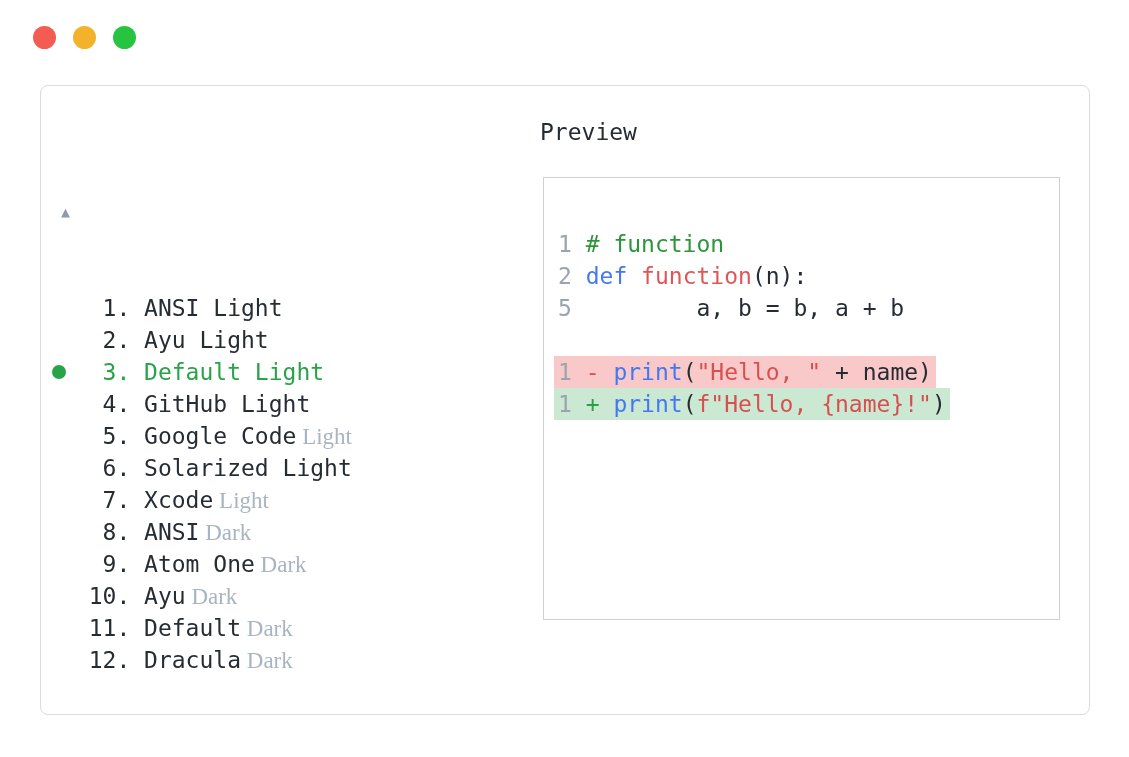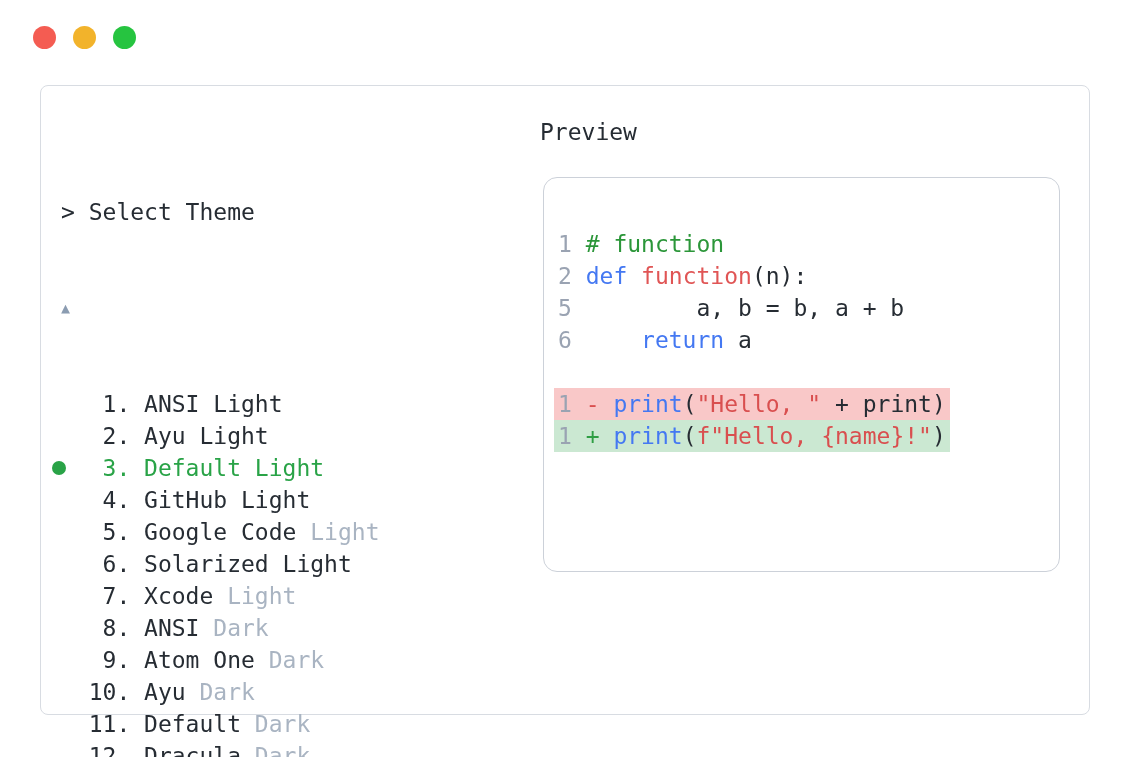--- a/index.html
+++ b/index.html
@@ -31,27 +31,27 @@
   .prompt-row{height:32px;}
   .scroll-ind{height:32px;font-size:15px;}
   .scroll-up{color:#8b9cb1;}
   .trow{height:32px;position:relative;white-space:pre;}
   .trow .dot{
     position:absolute;left:-9px;top:9px;width:14px;height:14px;border-radius:50%;
     background:var(--sel);
   }
   .tnum{display:inline-block;width:5ch;text-align:right;}
   .tname{margin-left:1ch;text-align:right;}
-  .tvar{color:var(--muted);}
+  .tvar{color:var(--muted);font-family:Liberation Serif, serif;}
   .trow.sel{color:var(--sel);}
 
   .preview-label{position:absolute;left:499px;top:30px;height:32px;}
   .preview-box{
-    position:absolute;left:502px;top:91px;width:517px;height:395px;
-    border:1px solid var(--pv-border);border-radius:14px;background:#fff;
+    position:absolute;left:502px;top:91px;width:517px;height:443px;
+    border:1px solid var(--pv-border);border-radius:0;background:#fff;
     padding-top:50px;box-sizing:border-box;overflow:hidden;
   }
   .crow{height:32px;padding-left:14px;white-space:pre;}
   .ln{display:inline-block;width:1ch;margin-right:1ch;color:var(--lnum);text-align:right;}
   .hl{display:inline-block;height:32px;padding:0 4px;margin-left:-4px;}
   .hl.removed{background:var(--removed-bg);}
   .hl.added{background:var(--added-bg);}
   .tk-cm{color:var(--comment);}
   .tk-kw{color:var(--keyword);}
   .tk-fn{color:var(--func);}
@@ -65,34 +65,32 @@
 
 <div class="traffic">
   <span class="light red"></span>
   <span class="light yellow"></span>
   <span class="light green"></span>
 </div>
 
 <div class="main-box">
 
   <div class="left-panel">
-    <div class="prompt-row">&gt; Select Theme</div>
     <div class="scroll-ind scroll-up">▲</div>
     <div id="theme-list"><div class="trow"><span class="tnum">1.</span><span class="tname">ANSI Light</span></div><div class="trow"><span class="tnum">2.</span><span class="tname">Ayu Light</span></div><div class="trow sel"><span class="dot"></span><span class="tnum">3.</span><span class="tname">Default Light</span></div><div class="trow"><span class="tnum">4.</span><span class="tname">GitHub Light</span></div><div class="trow"><span class="tnum">5.</span><span class="tname">Google Code</span><span class="tvar"> Light</span></div><div class="trow"><span class="tnum">6.</span><span class="tname">Solarized Light</span></div><div class="trow"><span class="tnum">7.</span><span class="tname">Xcode</span><span class="tvar"> Light</span></div><div class="trow"><span class="tnum">8.</span><span class="tname">ANSI</span><span class="tvar"> Dark</span></div><div class="trow"><span class="tnum">9.</span><span class="tname">Atom One</span><span class="tvar"> Dark</span></div><div class="trow"><span class="tnum">10.</span><span class="tname">Ayu</span><span class="tvar"> Dark</span></div><div class="trow"><span class="tnum">11.</span><span class="tname">Default</span><span class="tvar"> Dark</span></div><div class="trow"><span class="tnum">12.</span><span class="tname">Dracula</span><span class="tvar"> Dark</span></div></div>
     
     
   </div>
 
   <div class="preview-label">Preview</div>
 
   <div class="preview-box">
     <div id="code-lines">
         <div class="crow"><span class="ln">1</span><span class="tk-cm"># function</span></div>
         <div class="crow"><span class="ln">2</span><span class="tk-kw">def</span><span class="tk-pl"> </span><span class="tk-fn">function</span><span class="tk-pl">(n):</span></div>
         <div class="crow"><span class="ln">5</span><span class="tk-pl">        a, b = b, a + b</span></div>
-        <div class="crow"><span class="ln">6</span><span class="tk-pl">    </span><span class="tk-kw">return</span><span class="tk-pl"> a</span></div>
         <div class="crow"></div>
-        <div class="crow"><span class="hl removed"><span class="ln">1</span><span class="tk-mi">-</span><span class="tk-pl"> </span><span class="tk-kw">print</span><span class="tk-pl">(</span><span class="tk-st">"Hello, "</span><span class="tk-pl"> + print)</span></span></div>
+        <div class="crow"><span class="hl removed"><span class="ln">1</span><span class="tk-mi">-</span><span class="tk-pl"> </span><span class="tk-kw">print</span><span class="tk-pl">(</span><span class="tk-st">"Hello, "</span><span class="tk-pl"> + name)</span></span></div>
         <div class="crow"><span class="hl added"><span class="ln">1</span><span class="tk-plu">+</span><span class="tk-pl"> </span><span class="tk-kw">print</span><span class="tk-pl">(</span><span class="tk-st">f"Hello, {name}!"</span><span class="tk-pl">)</span></span></div>
       </div>
   </div>
 
 </div>
 
 </body></html>

